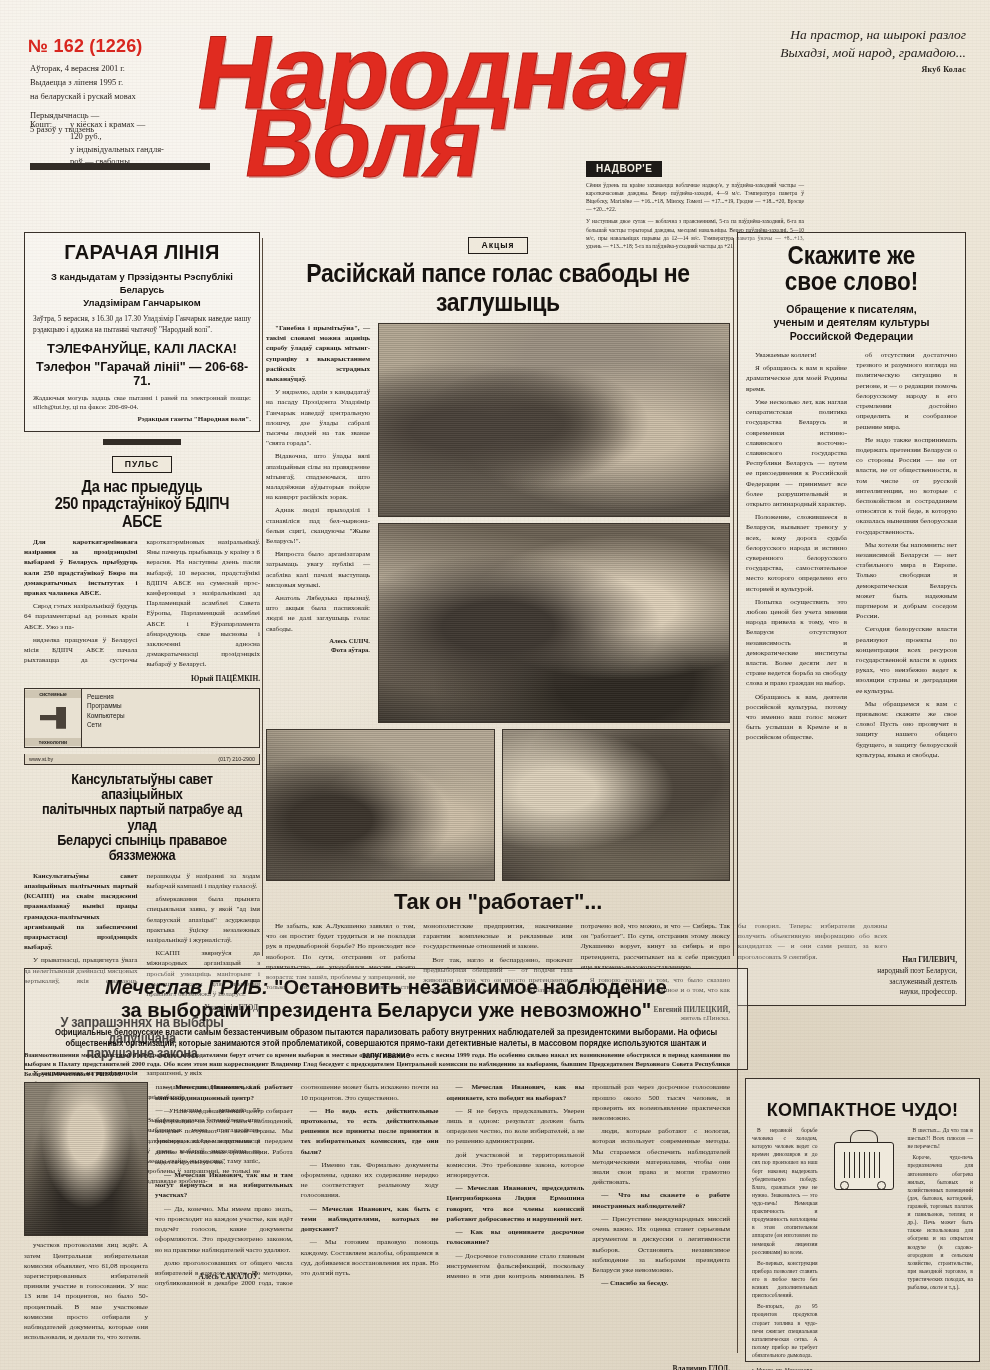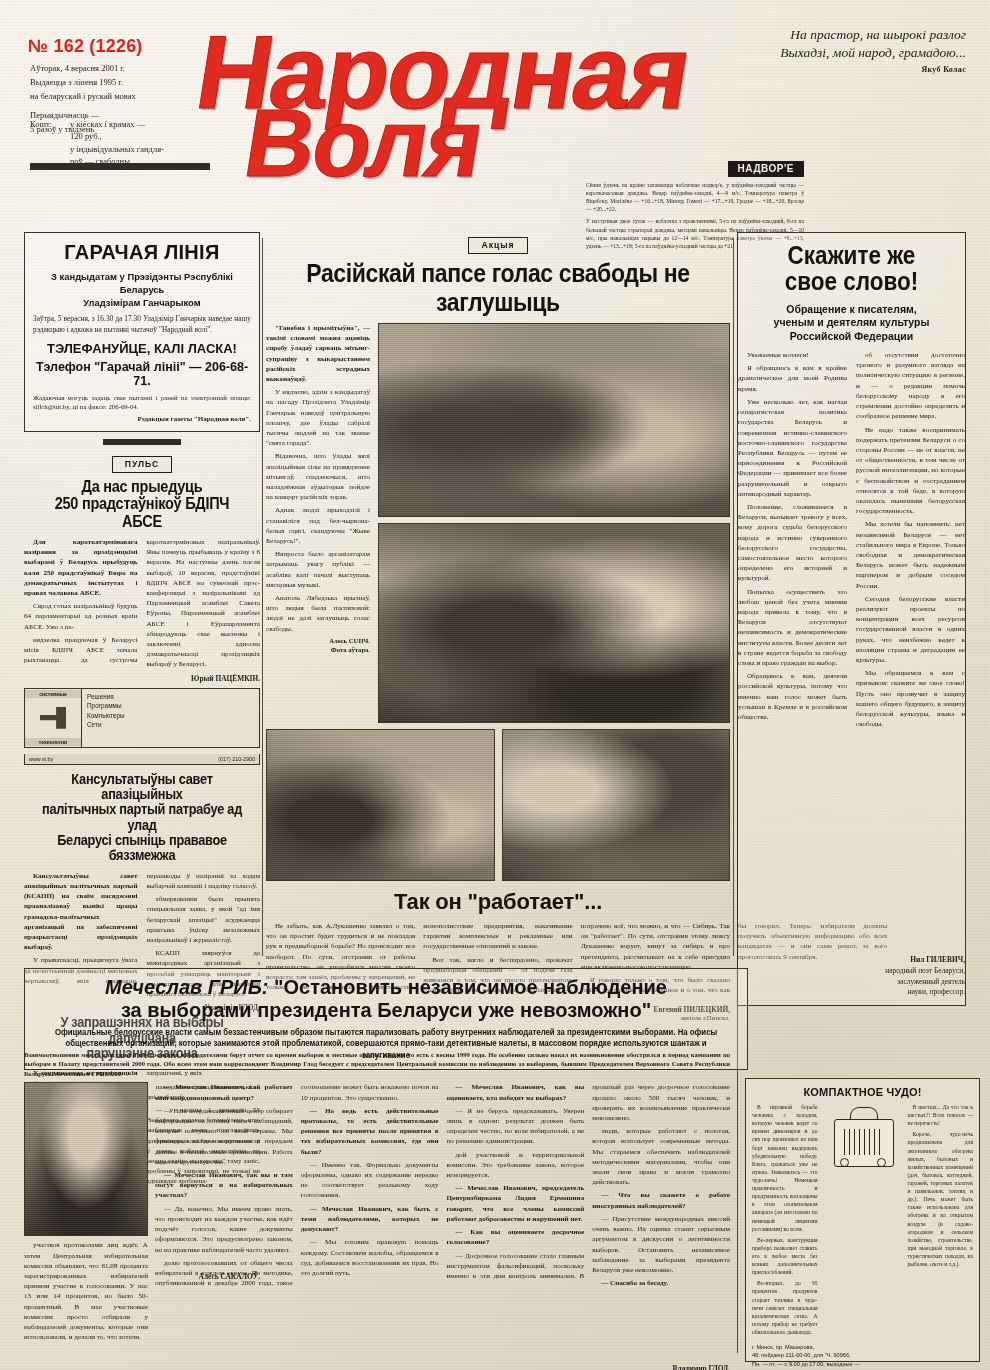--- a/index.html
+++ b/index.html
@@ -48,21 +48,21 @@
     text-shadow:2px 2px 0 rgba(160,25,18,.35);
   }
   .logo-l1{position:absolute;left:22px;top:0;font-size:104px;}
   .logo-l2{position:absolute;left:70px;top:74px;font-size:96px;}
 
   
   .weather{position:absolute;left:586px;top:158px;width:218px;}
   .tagbox{display:inline-block;background:#1d1a17;color:#f4efe4;
     font-family:"Liberation Sans",sans-serif;font-weight:bold;font-size:10px;
     padding:2px 10px 3px;letter-spacing:.5px;}
-  .weather-head{text-align:right;}
+  .weather-head{text-align:left;}
   .weather p{font-size:5.6px;line-height:1.45;text-align:justify;margin:4px 0 3px;color:#2b2520;}
 
   .pager-ad{position:absolute;left:818px;top:156px;width:150px;height:68px;
     border:1px solid #2a2420;background:#e9e2d3;}
   .pager-ad .t1{font-family:"Liberation Sans",sans-serif;font-weight:bold;font-size:8.2px;
     text-align:center;line-height:1.25;padding:3px 2px 1px;color:#1d1a17;}
   .pager-ad .brand{display:flex;align-items:center;justify-content:center;gap:3px;margin-top:1px;}
   .pager-ad .brandmark{width:20px;height:13px;background:
      linear-gradient(100deg,#1d1a17 0 42%,#6d665c 42% 58%,#1d1a17 58% 100%);
      clip-path:polygon(8% 100%,42% 0,100% 0,62% 100%);}
@@ -166,21 +166,21 @@
   .photo-pair > div{flex:1;}
   .caption{font-size:6.6px;font-weight:bold;line-height:1.35;color:#26211c;margin-top:3px;text-align:right;}
 
   h2.sub-head{font-family:"Liberation Sans",sans-serif;font-weight:bold;font-size:22px;
     text-align:center;margin:8px 0 6px;color:#16120f;letter-spacing:-.2px;}
 
   .four-col{column-count:4;column-gap:8px;}
   .three-col{column-count:3;column-gap:8px;}
 
   
-  .appeal{border:1px solid #39312a;padding:7px 0;background:rgba(255,255,255,.22);}
+  .appeal{border:1px solid #39312a;padding:7px 8px;background:rgba(255,255,255,.22);}
   h2.appeal-head{font-family:"Liberation Sans",sans-serif;font-weight:bold;font-size:25px;
     text-align:center;line-height:1.05;margin:2px 0 8px;color:#16120f;transform:scaleX(.9);
     transform-origin:center;}
   .appeal-sub{font-family:"Liberation Sans",sans-serif;font-weight:bold;font-size:10.5px;
     text-align:center;line-height:1.32;margin-bottom:6px;color:#16120f;}
   .sign-r{font-size:7.4px;font-weight:bold;text-align:right;line-height:1.45;margin-top:5px;color:#201b17;}
 
   
   .banner{position:absolute;left:24px;top:968px;width:706px;border:1px solid #39312a;
     padding:6px 8px 7px;background:rgba(255,255,255,.22);}
@@ -189,22 +189,22 @@
   .banner h2 .nm{font-style:italic;font-weight:bold;}
   .banner .deck{font-family:"Liberation Sans",sans-serif;font-weight:bold;font-size:8.2px;
     text-align:center;line-height:1.42;color:#16120f;transform:scaleX(.95);transform-origin:center;}
 
   .bottom-body{position:absolute;left:24px;top:1050px;width:706px;height:300px;}
   .dash{font-weight:bold;}
 
   
   .stove-ad{position:absolute;left:745px;top:1078px;width:221px;height:272px;
     border:1px solid #39312a;background:rgba(255,255,255,.25);padding:5px 6px;}
-  .stove-ad h2{font-family:"Liberation Sans",sans-serif;font-weight:bold;font-size:11px;
-    text-align:center;margin:2px 0 5px;color:#16120f;letter-spacing:.2px;}
+  .stove-ad h2{font-family:"Liberation Sans",sans-serif;font-weight:bold;font-size:18px;
+    text-align:center;margin:16px 0 5px;color:#16120f;letter-spacing:.2px;}
   .stove-grid{display:flex;gap:6px;}
   .stove-grid .col{flex:1;}
   .stove-pic{width:74px;height:66px;margin:2px auto 3px;position:relative;}
   .stove-pic .body{position:absolute;left:8px;top:14px;width:58px;height:46px;border:1.6px solid #2c2621;border-radius:3px;background:#efe9dc;}
   .stove-pic .handle{position:absolute;left:24px;top:2px;width:26px;height:12px;border:1.6px solid #2c2621;border-bottom:0;border-radius:9px 9px 0 0;}
   .stove-pic .grill{position:absolute;left:18px;top:24px;width:38px;height:26px;
     background:repeating-linear-gradient(90deg,#2c2621 0 1.5px,rgba(0,0,0,0) 1.5px 5px);}
   .stove-pic .knob{position:absolute;bottom:4px;width:7px;height:7px;border:1.4px solid #2c2621;border-radius:50%;}
   .stove-pic .k1{left:14px;}.stove-pic .k2{right:14px;}
   .stove-ad .micro{font-size:5.6px;line-height:1.45;text-align:justify;color:#2a2420;}

